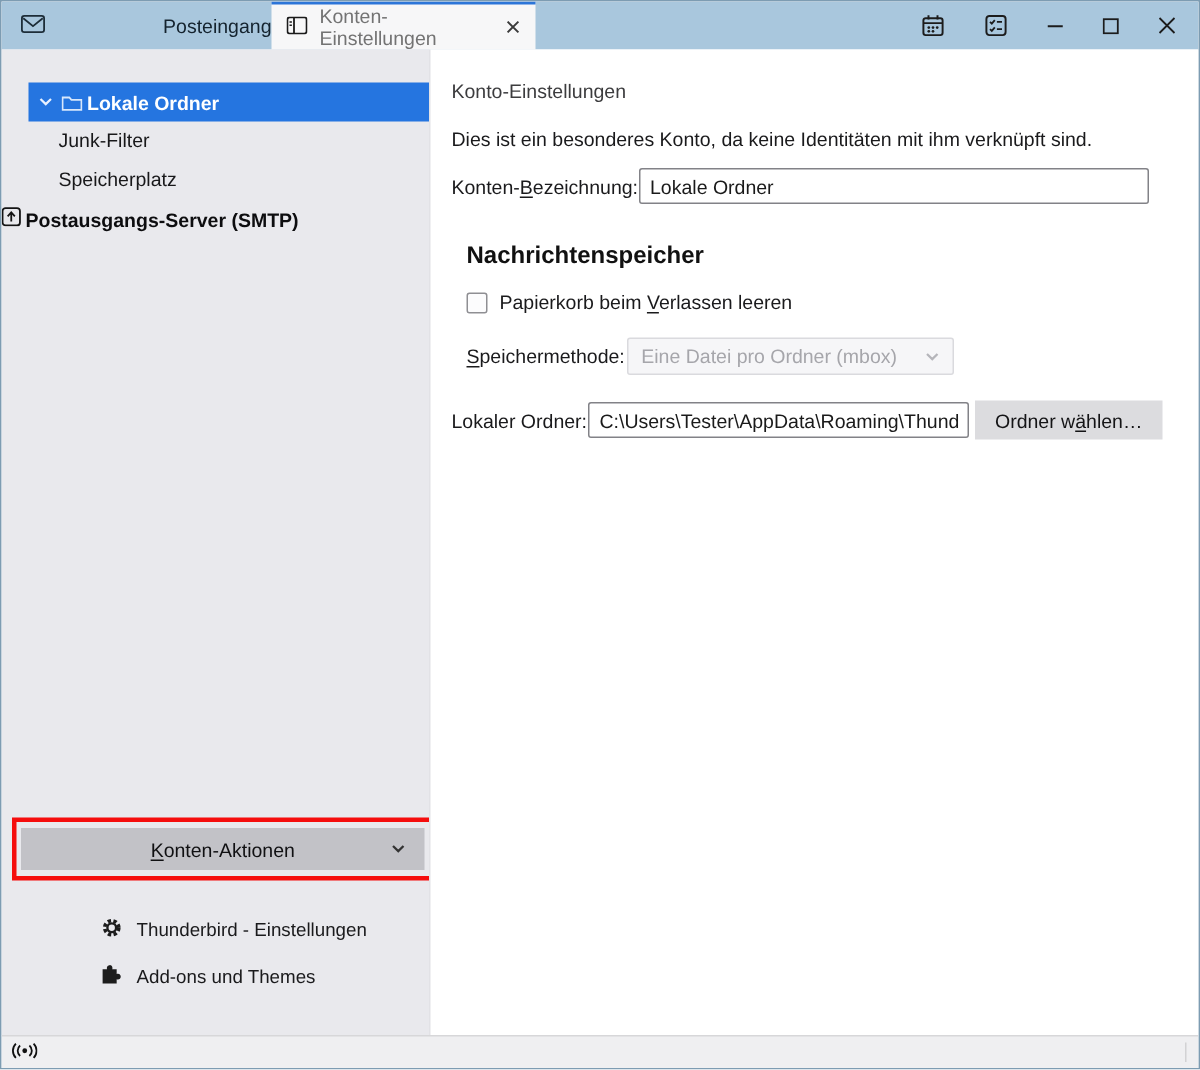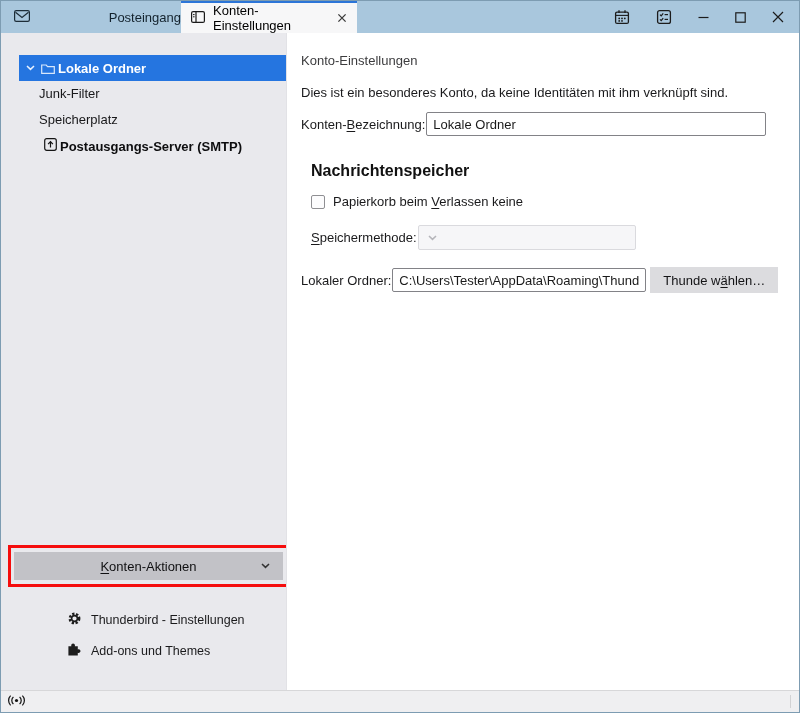--- a/index.html
+++ b/index.html
@@ -23,21 +23,21 @@
     display:flex; align-items:stretch;
   }
   .tab-inactive {
     width:180px; display:flex; align-items:center; gap:9px;
     padding-left:13px; font-size:13px; color:#14232e; cursor:default;justify-content:space-between;
   }
   .tab-active {
     width:176px; background:#f7f7f8;
     border-top:2px solid #2c75d8;
     display:flex; align-items:center; gap:8px;
-    padding-left:10px; padding-right:8px; font-size:13px; color:#000000;
+    padding-left:10px; padding-right:8px; font-size:13px; color:#737373;
   }
   .tab-close { margin-left:auto; display:flex; align-items:center; padding:2px; cursor:default; }
   .topbar-icons {
     margin-left:auto; display:flex; align-items:center;
     gap:26px; padding-right:15px;
   }
   .topbar-icons > span { display:flex; align-items:center; }
 
   
   .main { flex:1 1 auto; display:flex; min-height:0; }
@@ -58,21 +58,21 @@
   }
   .acct-selected .chev { margin-left:7px; color:#e8f1ff; display:flex; }
   .acct-selected .fold { margin-left:6px; display:flex; }
   .acct-selected .lbl  { margin-left:3px; }
   .acct-sub {
     height:26px; line-height:26px; padding-left:38px;
     color:#18181a; cursor:default;
   }
   .acct-smtp {
     height:26px; display:flex; align-items:center; gap:3px;
-    padding-left:43px; font-weight:700; color:#0d0d0f;
+    font-weight:700; color:#0d0d0f;
   }
   .sidebar-spacer { flex:1 1 auto; }
 
   .red-box {
     margin-left:7px; width:281px;
     border:3px solid #f50d0d; padding:4px 3px;
     background:transparent;
   }
   .account-actions-btn {
     width:100%; height:28px; background:#c2c2c7; border:0;
@@ -275,42 +275,43 @@
           <span>Konten-</span><span class="ak">B</span><span>ezeichnung:</span>
         </label>
         <input class="text name-input" type="text" value="Lokale Ordner" style="">
       </div>
 
       <h2 class="section-h">Nachrichtenspeicher</h2>
 
       <div class="row row-trash">
         <span class="checkbox"></span>
         <label>
-          <span>Papierkorb beim </span><span class="ak">V</span><span>erlassen keine</span>
+          <span>Papierkorb beim </span><span class="ak">V</span><span>erlassen leeren</span>
         </label>
       </div>
 
       <div class="row row-method">
         <label>
           <span></span><span class="ak">S</span><span>peichermethode:</span>
         </label>
         <div class="dropdown-disabled">
+          <span>Eine Datei pro Ordner (mbox)</span>
           <span class="chev">
             <svg width="9" height="6" viewBox="0 0 9 6">
                 <path d="M1 1 L4.5 4.4 L8 1" fill="none" stroke="currentColor" stroke-width="1.5"></path>
               </svg>
           </span>
         </div>
       </div>
 
       <div class="row row-folder">
         <label>Lokaler Ordner:</label>
         <input class="text folder-input" type="text" value="C:\Users\Tester\AppData\Roaming\Thunde" style="">
         <button class="choose-btn">
-          <span>Thunde w</span><span class="ak">ä</span><span>hlen…</span>
+          <span>Ordner w</span><span class="ak">ä</span><span>hlen…</span>
         </button>
       </div>
     </div>
   </div>
 
   <div class="statusbar">
     <span>
       <svg width="17" height="11" viewBox="0 0 17 11">
           <circle cx="8.5" cy="5.5" r="1.6" fill="#111"></circle>
           <path d="M5.4 2 a4.6 4.6 0 0 0 0 7 M11.6 2 a4.6 4.6 0 0 1 0 7 M2.6 0.7 a6.8 6.8 0 0 0 0 9.6 M14.4 0.7 a6.8 6.8 0 0 1 0 9.6" stroke="#111" fill="none" stroke-width="1.2"></path>

